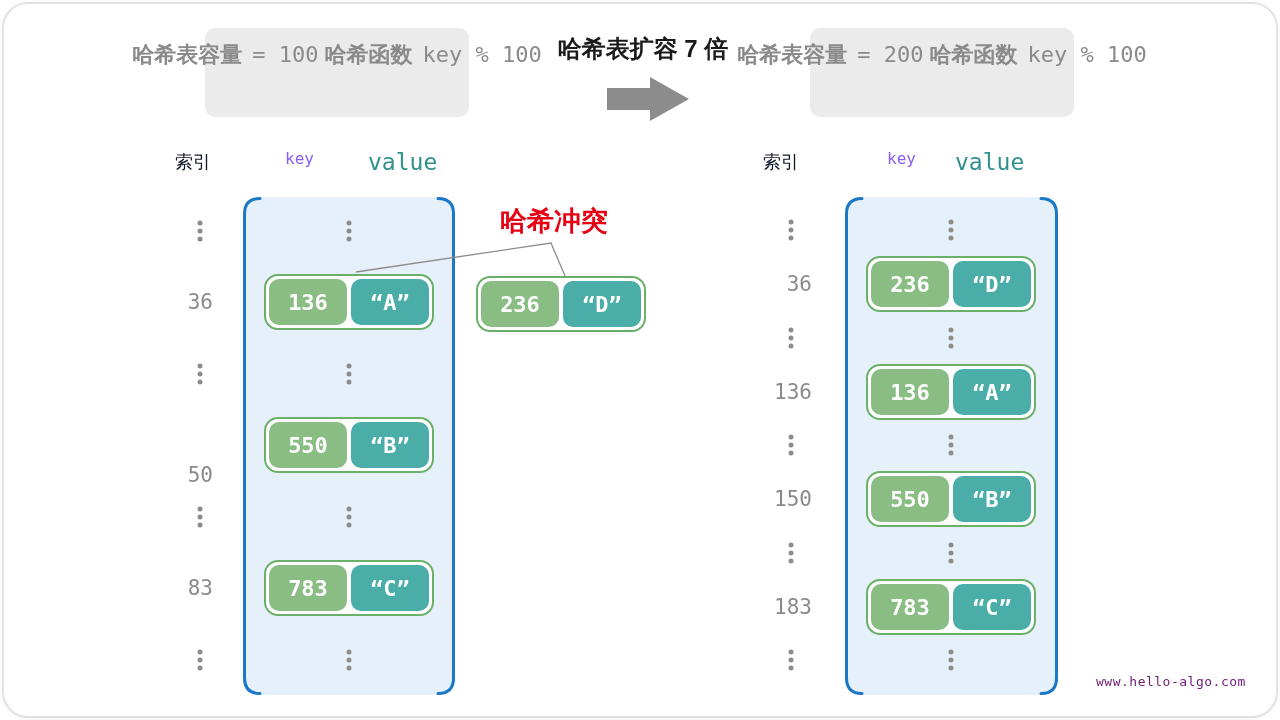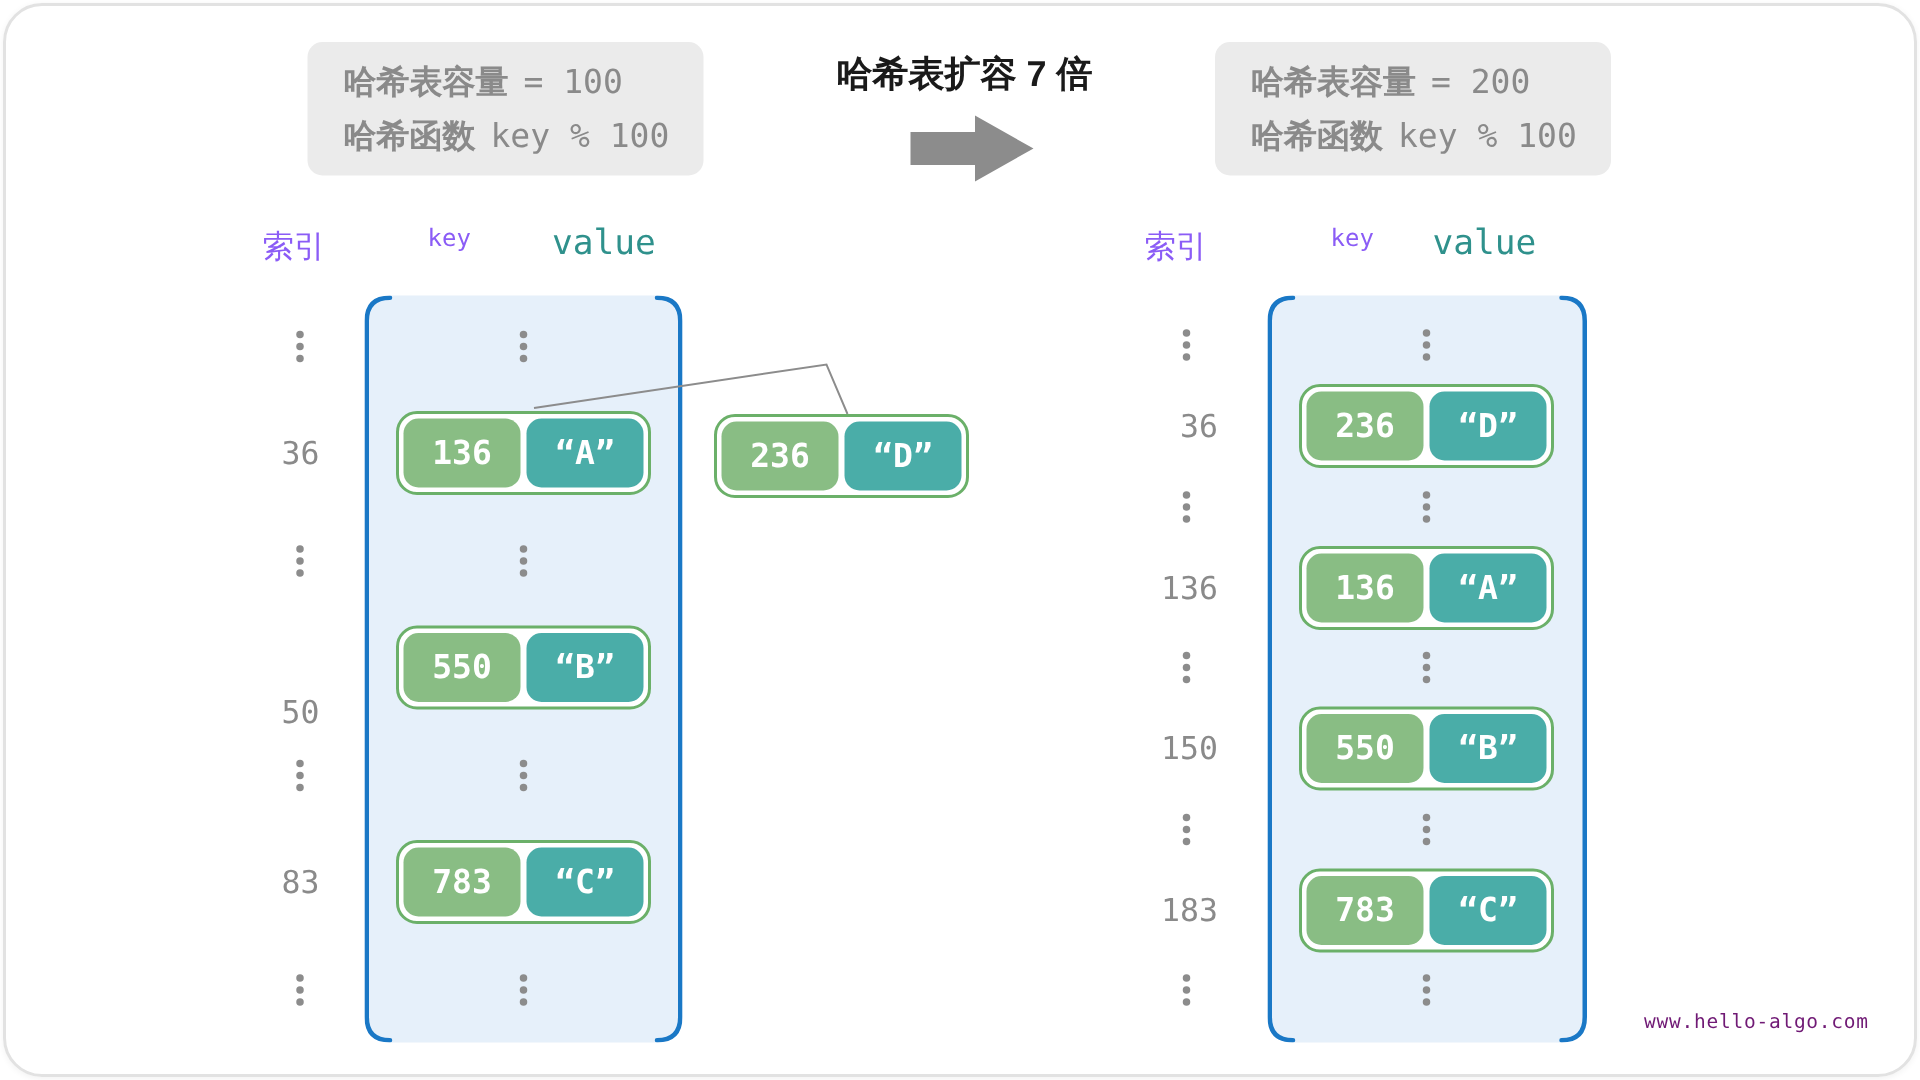--- a/index.html
+++ b/index.html
@@ -7,33 +7,33 @@
   .canvas { position:relative; width:1280px; height:720px; background:#ffffff; overflow:hidden; }
   .card {
     position:absolute; left:2px; top:2px; width:1276px; height:716px;
     border:2px solid #e2e2e2; border-radius:26px;
     box-shadow:0 1px 4px rgba(0,0,0,0.05);
   }
 
   
   .graybox {
     position:absolute; background:#ebebeb; border-radius:10px;
-    padding:12px 24px; display:flex; flex-direction:column; justify-content:center; gap:6px;
+    padding:12px 24px; display:flex; flex-direction:row; justify-content:center; gap:6px;
   }
   .gline { display:flex; align-items:baseline; gap:10px; white-space:nowrap; }
   .glabel { font-family:"Liberation Sans", sans-serif; font-weight:700; font-size:22px; color:#8a8a8a; }
   .gval   { font-family:"DejaVu Sans Mono", monospace; font-size:22px; color:#8a8a8a; }
 
   .bigtitle {
     position:absolute; left:543px; top:33px; width:200px; text-align:center;
     font-weight:700; font-size:24px; color:#1a1a1a; white-space:nowrap;
   }
 
   
-  .hdr-cjk { position:absolute; font-size:21px; color:#8b5cf6; white-space:nowrap; }
+  .hdr-cjk { position:absolute; font-size:18px; color:#0f172a; white-space:nowrap; }
   .hdr-key { position:absolute; font-family:"DejaVu Sans Mono", monospace; font-size:16px; color:#8b5cf6; }
   .hdr-val { position:absolute; font-family:"DejaVu Sans Mono", monospace; font-size:23px; color:#2f918c; }
 
   
   .bucket {
     position:absolute; width:212px; height:498px;
     background:#e6f0fa; border-radius:16px;
   }
   .bucket svg { position:absolute; left:0; top:0; width:100%; height:100%; }
 
@@ -183,20 +183,21 @@
   </div>
   <div class="pair" style="left:264px; top:417px;">
     <div class="cell key">550</div>
     <div class="cell val">“B”</div>
   </div>
   <div class="pair" style="left:264px; top:560px;">
     <div class="cell key">783</div>
     <div class="cell val">“C”</div>
   </div>
 
+  <div class="collision-label">哈希冲突</div>
   <div class="pair" style="left:476px; top:276px;">
     <div class="cell key">236</div>
     <div class="cell val">“D”</div>
   </div>
 
   <div class="vdots" style="left:791px; top:230px;">
       <i></i>
       <i></i>
       <i></i>
     </div>

